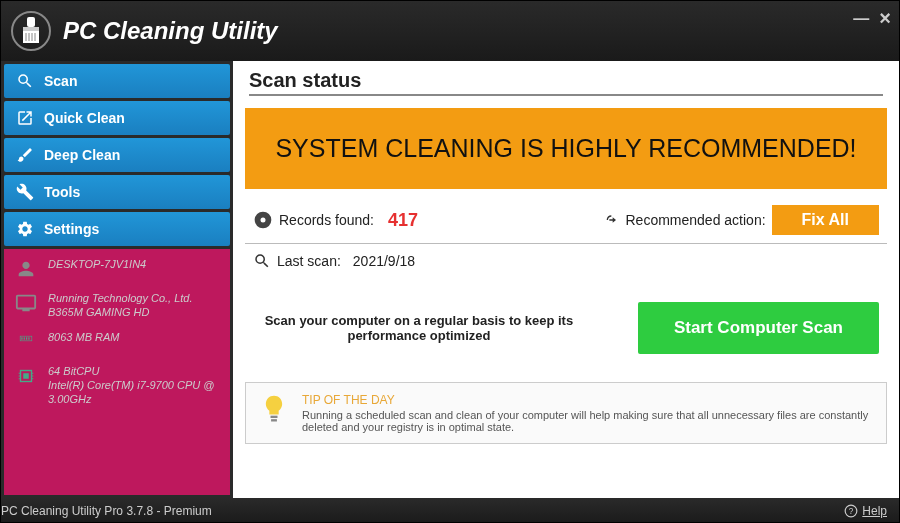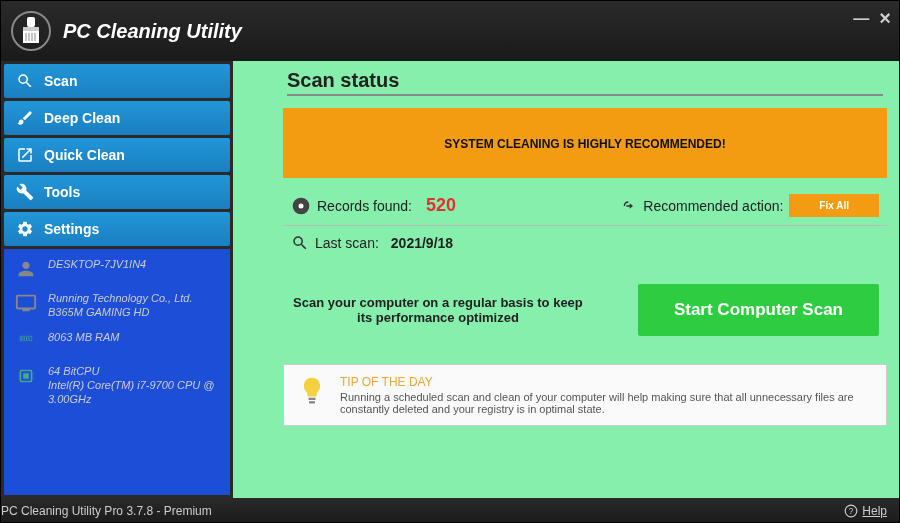--- a/index.html
+++ b/index.html
@@ -1,47 +1,47 @@
 <!DOCTYPE html>
 <html><head>
 <meta charset="utf-8">
 <style>
 * { margin: 0; padding: 0; box-sizing: border-box; font-family: Arial, sans-serif; }
 body { width: 900px; height: 523px; background: #333; overflow: hidden; border: 1px solid #000; }
 
 .titlebar { height: 60px; background: linear-gradient(#2a2a2a, #1a1a1a); display: flex; align-items: center; padding: 0 10px; position: relative; }
 .logo-wrap { display: flex; align-items: center; gap: 12px; }
 .logo-icon { width: 40px; height: 40px; }
-.app-title { color: #fff; font-size: 20px; font-weight: bold; font-style: italic; }
+.app-title { color: #fff; font-size: 24px; font-weight: bold; font-style: italic; }
 .win-controls { position: absolute; right: 8px; top: 6px; display: flex; gap: 10px; align-items: center; }
 .win-btn { color: #ccc; cursor: pointer; font-size: 16px; font-weight: bold; }
 
 .body-wrap { display: flex; height: 437px; }
 
 .sidebar { width: 232px; background: #2a2a2a; display: flex; flex-direction: column; gap: 3px; padding: 3px; }
 .nav-item { background: linear-gradient(#2196d8, #1a7fc0); color: #fff; padding: 8px 12px; display: flex; align-items: center; gap: 10px; cursor: pointer; font-size: 14px; font-weight: bold; border-radius: 2px; }
 .nav-item svg { width: 18px; height: 18px; fill: #fff; }
 
-.sysinfo { background: #1d4ed8; padding: 8px 10px; color: #ccc; font-size: 11px; font-style: italic; flex: 1; }
+.sysinfo { background: #be185d; padding: 8px 10px; color: #ccc; font-size: 11px; font-style: italic; flex: 1; }
 .sysinfo-row { display: flex; align-items: flex-start; gap: 10px; margin-bottom: 10px; }
 .sysinfo-icon { width: 24px; height: 24px; flex-shrink: 0; display: flex; align-items: center; justify-content: center; }
 .sysinfo-text { flex: 1; line-height: 1.3; }
 
-.main { flex: 1; background: #86efac; display: flex; flex-direction: column; padding-left: 38px; }
+.main { flex: 1; background: #ffffff; display: flex; flex-direction: column; }
 .page-header { padding: 8px 16px 4px; }
 .page-title { font-size: 20px; font-weight: bold; color: #222; border-bottom: 2px solid #888; padding-bottom: 2px; }
 
 .banner { background: #f39c12; margin: 8px 12px; padding: 26px 10px; text-align: center; }
-.banner-text { font-size: 12px; font-weight: bold; color: #111; }
+.banner-text { font-size: 25px; font-weight: normal; color: #111; }
 
 .info-row { display: flex; align-items: center; padding: 8px 20px; gap: 6px; font-size: 14px; }
 .info-row .lbl { color: #222; }
 .info-row .val-red { color: #e63030; font-weight: bold; font-size: 18px; margin-left: 8px; }
 .info-row .spacer { flex: 1; }
-.fix-btn { background: #f39c12; color: #fff; padding: 6px 30px; cursor: pointer; font-weight: bold; font-size: 10px; border: none; }
+.fix-btn { background: #f39c12; color: #fff; padding: 6px 30px; cursor: pointer; font-weight: bold; font-size: 16px; border: none; }
 .info-divider { border-top: 1px solid #bbb; margin: 0 12px; }
 
 .scan-area { display: flex; align-items: center; padding: 24px 20px; gap: 16px; }
 .scan-msg { flex: 1; text-align: center; font-size: 13px; font-weight: bold; color: #222; }
 .scan-btn { background: #2ecc40; color: #fff; font-size: 17px; font-weight: bold; padding: 16px 36px; cursor: pointer; border: none; border-radius: 2px; margin-left: 37px; }
 
 .tip-box { border: 1px solid #ccc; margin: 4px 12px; padding: 10px 14px; display: flex; gap: 14px; align-items: flex-start; background: #fafafa; }
 .tip-icon { width: 28px; height: 36px; flex-shrink: 0; }
 .tip-content { flex: 1; font-size: 11px; color: #555; }
 .tip-title { color: #e8a838; font-weight: normal; font-size: 12px; margin-bottom: 2px; }
@@ -76,29 +76,29 @@
 
   <div class="sidebar">
     <div class="nav-item">
       <svg viewBox="0 0 24 24">
           <path d="M15.5 14h-.79l-.28-.27A6.471 6.471 0 0016 9.5 6.5 6.5 0 109.5 16c1.61 0 3.09-.59 4.23-1.57l.27.28v.79l5 4.99L20.49 19l-4.99-5zm-6 0C7.01 14 5 11.99 5 9.5S7.01 5 9.5 5 14 7.01 14 9.5 11.99 14 9.5 14z"></path>
         </svg>
       <span>Scan</span>
     </div>
     <div class="nav-item">
       <svg viewBox="0 0 24 24">
+          <path d="M19 19H5V5h7V3H5a2 2 0 00-2 2v14a2 2 0 002 2h14a2 2 0 002-2v-7h-2v7zM14 3v2h3.59l-9.83 9.83 1.41 1.41L19 6.41V10h2V3h-7z"></path>
+        </svg>
+      <span>Quick Clean</span>
+    </div>
+    <div class="nav-item">
+      <svg viewBox="0 0 24 24">
           <path d="M7 14c-1.66 0-3 1.34-3 3 0 1.31-1.16 2-2 2 .92 1.22 2.49 2 4 2 2.21 0 4-1.79 4-4 0-1.66-1.34-3-3-3zm13.71-9.37l-1.34-1.34c-.39-.39-1.02-.39-1.41 0L9 12.25 11.75 15l8.96-8.96c.39-.39.39-1.02 0-1.41z"></path>
         </svg>
       <span>Deep Clean</span>
-    </div>
-    <div class="nav-item">
-      <svg viewBox="0 0 24 24">
-          <path d="M19 19H5V5h7V3H5a2 2 0 00-2 2v14a2 2 0 002 2h14a2 2 0 002-2v-7h-2v7zM14 3v2h3.59l-9.83 9.83 1.41 1.41L19 6.41V10h2V3h-7z"></path>
-        </svg>
-      <span>Quick Clean</span>
     </div>
     <div class="nav-item">
       <svg viewBox="0 0 24 24">
           <path d="M22.7 19l-9.1-9.1c.9-2.3.4-5-1.5-6.9-2-2-5-2.4-7.4-1.3L9 6 6 9 1.6 4.7C.4 7.1.9 10.1 2.9 12.1c1.9 1.9 4.6 2.4 6.9 1.5l9.1 9.1c.4.4 1 .4 1.4 0l2.3-2.3c.5-.4.5-1.1.1-1.4z"></path>
         </svg>
       <span>Tools</span>
     </div>
     <div class="nav-item">
       <svg viewBox="0 0 24 24">
           <path d="M19.14 12.94c.04-.3.06-.61.06-.94 0-.32-.02-.64-.07-.94l2.03-1.58c.18-.14.23-.41.12-.61l-1.92-3.32c-.12-.22-.37-.29-.59-.22l-2.39.96c-.5-.38-1.03-.7-1.62-.94l-.36-2.54c-.04-.24-.24-.41-.48-.41h-3.84c-.24 0-.43.17-.47.41l-.36 2.54c-.59.24-1.13.57-1.62.94l-2.39-.96c-.22-.08-.47 0-.59.22L2.74 8.87c-.12.21-.08.47.12.61l2.03 1.58c-.05.3-.09.63-.09.94s.02.64.07.94l-2.03 1.58c-.18.14-.23.41-.12.61l1.92 3.32c.12.22.37.29.59.22l2.39-.96c.5.38 1.03.7 1.62.94l.36 2.54c.05.24.24.41.48.41h3.84c.24 0 .44-.17.47-.41l.36-2.54c.59-.24 1.13-.56 1.62-.94l2.39.96c.22.08.47 0 .59-.22l1.92-3.32c.12-.22.07-.47-.12-.61l-2.01-1.58zM12 15.6c-1.98 0-3.6-1.62-3.6-3.6s1.62-3.6 3.6-3.6 3.6 1.62 3.6 3.6-1.62 3.6-3.6 3.6z"></path>
@@ -162,35 +162,35 @@
     <div class="banner">
       <span class="banner-text">SYSTEM CLEANING IS HIGHLY RECOMMENDED!</span>
     </div>
 
     <div class="info-row">
       <svg width="20" height="20" viewBox="0 0 24 24">
           <circle cx="12" cy="12" r="10" fill="#444"></circle>
           <circle cx="12" cy="12" r="3" fill="#fff"></circle>
         </svg>
       <span class="lbl">Records found:</span>
-      <span class="val-red">520</span>
+      <span class="val-red">417</span>
       <span class="spacer"></span>
       <svg width="16" height="16" viewBox="0 0 24 24" fill="#333">
           <path d="M4 12c0-4 3-7 7-7v2c-3 0-5 2-5 5h-2zm14 0l-5 4v-3H8v-2h5V8l5 4z"></path>
         </svg>
       <span class="lbl">Recommended action:</span>
       <button class="fix-btn">Fix All</button>
     </div>
     <div class="info-divider"></div>
     <div class="info-row">
       <svg width="18" height="18" viewBox="0 0 24 24" fill="#333">
           <path d="M15.5 14h-.79l-.28-.27A6.471 6.471 0 0016 9.5 6.5 6.5 0 109.5 16c1.61 0 3.09-.59 4.23-1.57l.27.28v.79l5 4.99L20.49 19l-4.99-5zm-6 0C7.01 14 5 11.99 5 9.5S7.01 5 9.5 5 14 7.01 14 9.5 11.99 14 9.5 14z"></path>
         </svg>
       <span class="lbl">Last scan:</span>
-      <span class="lbl" style="font-weight:bold;margin-left:6px">2021/9/18</span>
+      <span class="lbl" style="font-weight:normal;margin-left:6px">2021/9/18</span>
     </div>
 
     <div class="scan-area">
       <div class="scan-msg">Scan your computer on a regular basis to keep its performance optimized</div>
       <button class="scan-btn">Start Computer Scan</button>
     </div>
 
     <div class="tip-box">
       <svg class="tip-icon" viewBox="0 0 24 30">
           <path fill="#f5d040" d="M12 2C8 2 5 5 5 9c0 2.4 1.2 4.5 3 5.7V18h8v-3.3c1.8-1.2 3-3.3 3-5.7 0-4-3-7-7-7z"></path>

